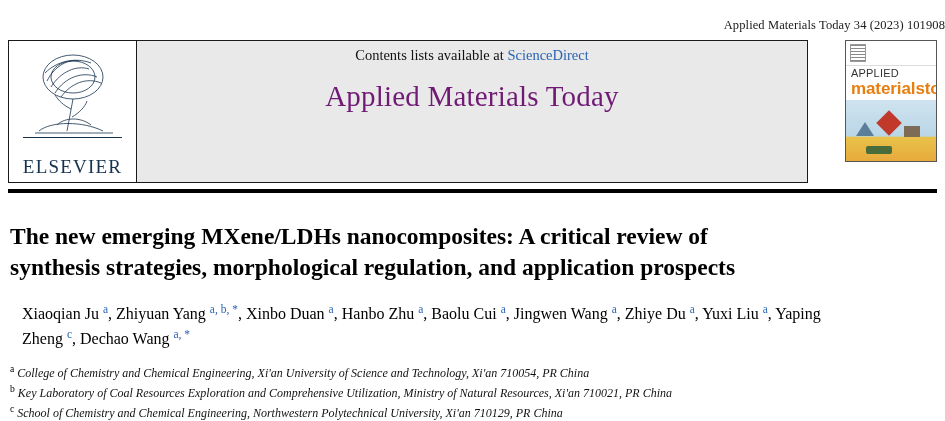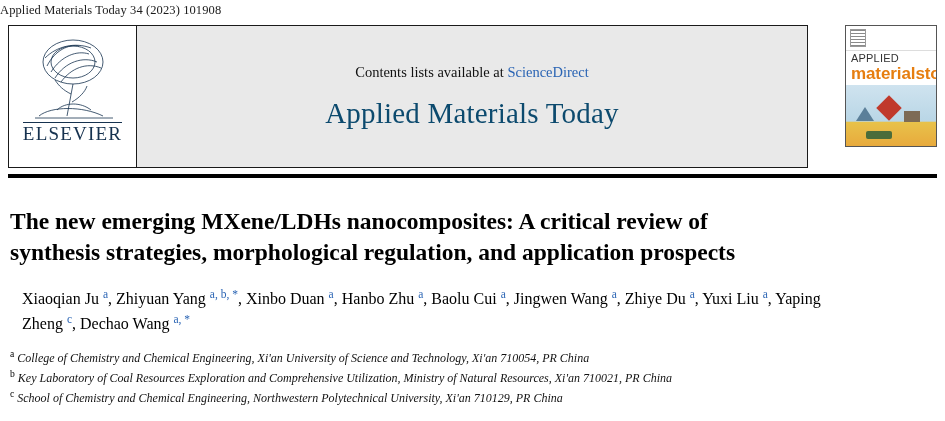--- a/index.html
+++ b/index.html
@@ -16,25 +16,25 @@
   }
   .page {
     position: relative;
     width: 945px;
     height: 421px;
     box-sizing: border-box;
   }
 
   
   .running-head {
-    text-align: left;
+    text-align: right;
     font-family: "Liberation Serif", serif;
     font-size: 12.5px;
     color: #1a1a1a;
-    padding-top: 3px;
+    padding-top: 18px;
     letter-spacing: 0.1px;
   }
 
   
   .masthead {
     position: relative;
     margin: 7px 8px 0 8px;
     height: 143px;
     display: flex;
     align-items: stretch;
@@ -61,47 +61,47 @@
   .elsevier-tree {
     margin-top: 6px;
   }
   .elsevier-word {
     font-family: "Liberation Serif", serif;
     font-size: 19px;
     letter-spacing: 1.2px;
     color: #16324f;
     margin-top: 2px;
     border-top: 1.5px solid #16324f;
-    padding-top: 1px;
+    padding-top: 19px;
     line-height: 1.1;
   }
   .journal-box {
     flex: 1;
     background: #e9e9e9;
     display: flex;
     flex-direction: column;
-    justify-content: center;
+    justify-content: flex-start;
     align-items: center;
     box-sizing: border-box;
     padding: 6px 0;
   }
   .contents-line {
     font-size: 14.5px;
     color: #111;
     margin-bottom: 16px;
   }
   .contents-line a,
   .homepage-line a {
     color: #2a64b4;
     text-decoration: none;
   }
   .journal-title {
     font-family: "Liberation Serif", serif;
     font-size: 29px;
-    color: #0c4a6e;
+    color: #701a75;
     letter-spacing: 0.2px;
   }
   .homepage-line {
     font-size: 13.5px;
     color: #111;
   }
 
   
   .cover-wrap {
     position: absolute;

